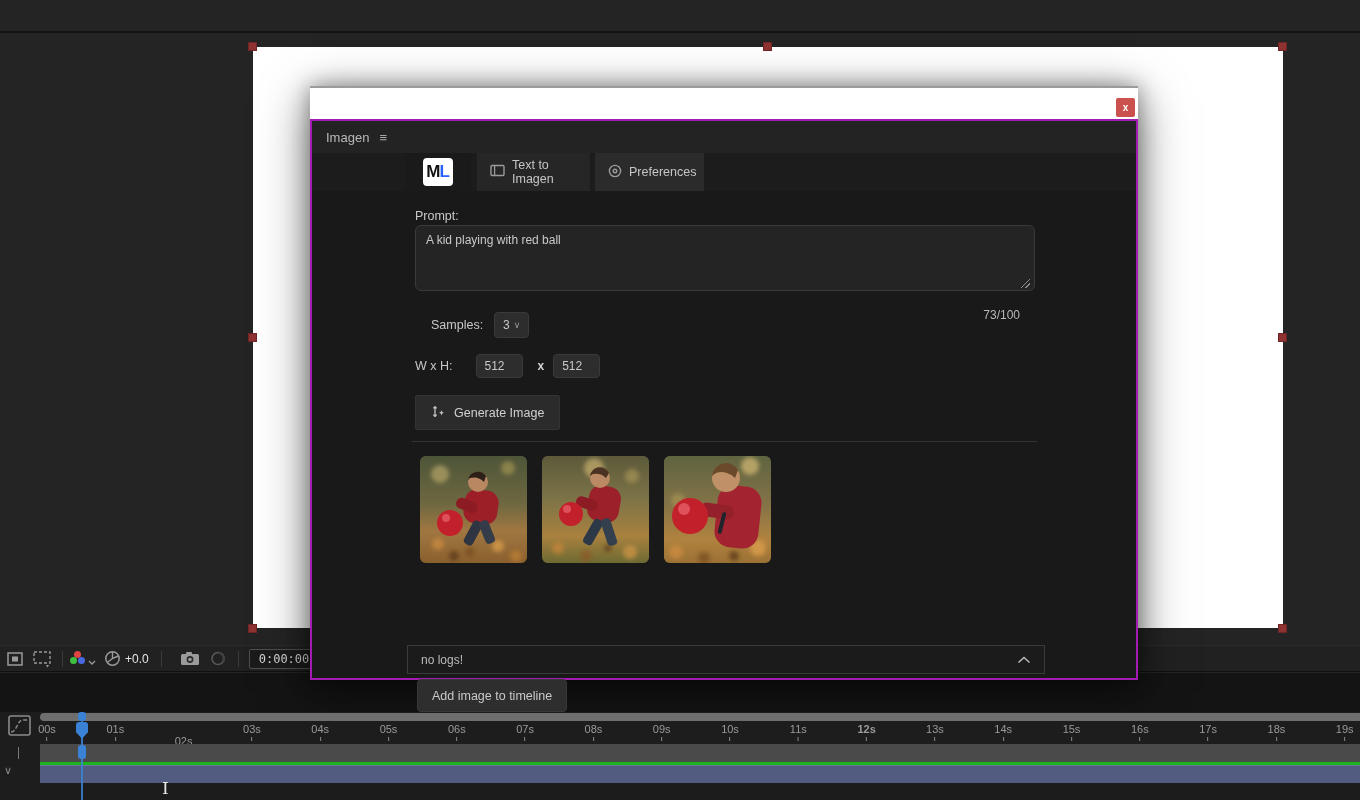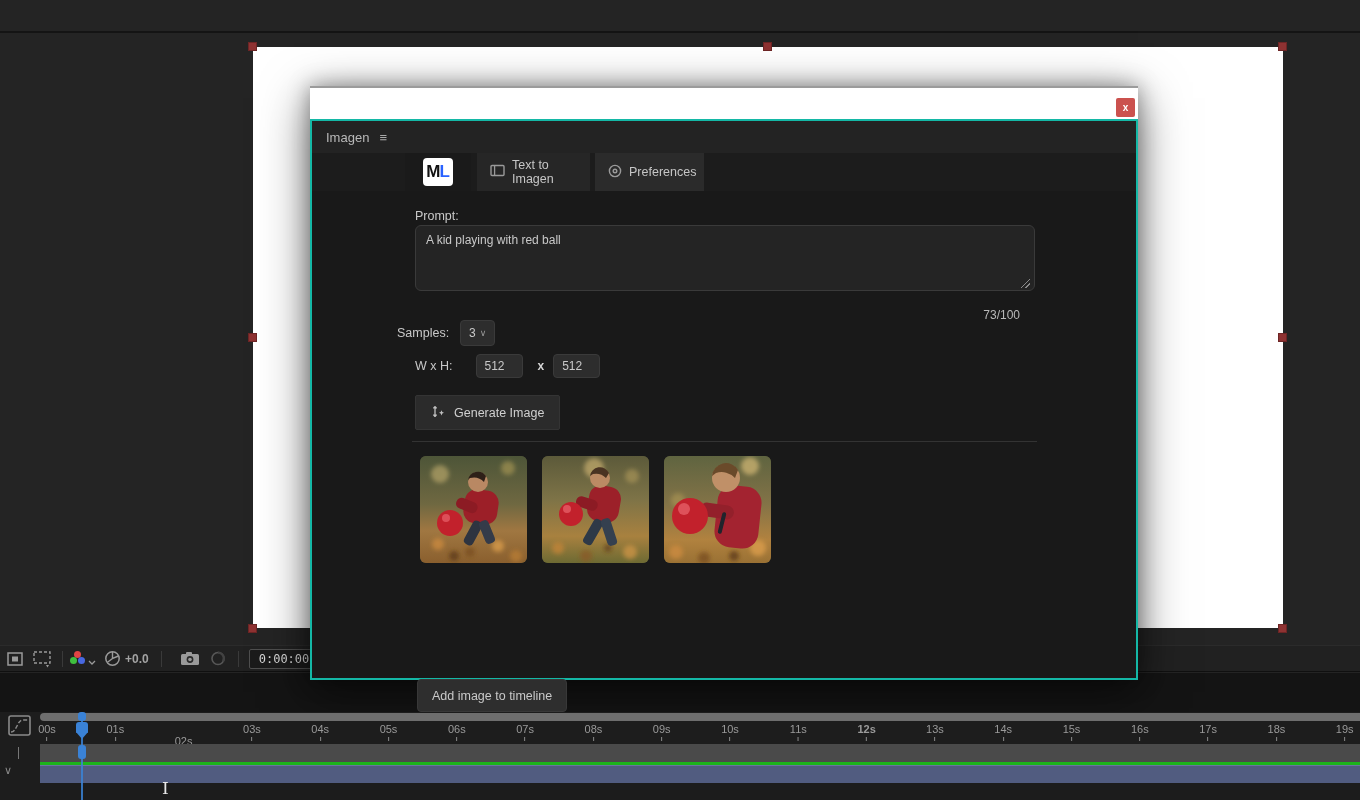--- a/index.html
+++ b/index.html
@@ -12,36 +12,36 @@
   #top-seam { left:0; top:31px; width:1360px; height:2px; background:#141414; }
   #canvas { left:253px; top:47px; width:1030px; height:581px; background:#ffffff; }
   .handle { width:9px; height:9px; background:#8e3232; border:1px solid #6d2525; }
 
   
   #viewer-toolbar { left:0; top:645px; width:1360px; height:27px; background:#212121;
     border-top:1px solid #2b2b2b; border-bottom:1px solid #101010;
     display:flex; align-items:center; color:#9a9a9a; }
   .tb-sep { width:1px; height:16px; background:#3a3a3a; margin:0 6px; }
   .tb-icon { display:flex; align-items:center; justify-content:center; height:22px; }
-  #exposure-value { color:#a3a3a3; font-size:12px; margin-left:4px;font-weight:bold; }
+  #exposure-value { color:#e5e5e5; font-size:12px; margin-left:4px; }
   #timecode-box { border:1px solid #4f4f4f; background:#1b1b1b; color:#d5d5d5;
     font-family:"DejaVu Sans Mono", monospace; font-size:12px; padding:2px 9px; border-radius:2px; }
   .rgb-dots { position:relative; width:18px; height:16px; }
   .rgb-dots i { position:absolute; width:7px; height:7px; border-radius:50%; }
 
   
   #float-window { left:310px; top:86px; width:828px; height:594px;
     box-shadow:0 12px 45px rgba(0,0,0,.55), 0 0 20px rgba(0,0,0,.35); }
   #titlebar { left:0; top:0; width:828px; height:33px; background:#ffffff;
     border-top:2px solid #9b9b9b; }
   #close-btn { right:3px; top:10px; width:19px; height:19px; background:#cb514e;
     color:#ffffff; font-size:10px; font-weight:bold; display:flex; align-items:center;
     justify-content:center; border-radius:2px; cursor:default; }
   #panel { left:0; top:33px; width:828px; height:561px; background:#1b1b1b;
-    border:2px solid #14b8a6; }
+    border:2px solid #a21caf; }
   #panel-header { left:0; top:0; width:824px; height:32px; background:#232323;
     display:flex; align-items:center; color:#b9b9b9; font-size:13px; }
   #panel-title { margin-left:14px; }
   #panel-menu-icon { margin-left:10px; font-size:13px; color:#a9a9a9; }
   #tabbar { left:0; top:32px; width:824px; height:38px; background:#1c1c1c; display:flex; }
   #logo-tab { position:absolute; left:93px; top:0; width:66px; height:38px; background:#1a1a1a;
     display:flex; align-items:center; justify-content:center; }
   #ml-logo { width:30px; height:28px; background:#ffffff; border-radius:4px;
     display:flex; align-items:center; justify-content:center; font-weight:900; font-size:17px; }
   #ml-logo .m { color:#111111; } #ml-logo .l { color:#2962ff; margin-left:-1px; }
@@ -54,21 +54,21 @@
   .field-label { color:#c8c8c8; font-size:12.5px; }
   #prompt-label { left:103px; top:18px; }
   #prompt-box { left:103px; top:34px; width:620px; height:66px; background:#242424;
     border:1px solid #3a3a3a; border-radius:6px; color:#c9c9c9; font-size:12px;
     font-family:"Liberation Sans", sans-serif; padding:7px 10px; resize:none; outline:none; }
   #char-counter { right:116px; top:74px; color:#b9b9b9; font-size:12px;margin-top:43px; }
   #resize-grip { right:106px; top:88px; width:9px; height:9px;
     background:linear-gradient(135deg, transparent 45%, #8a8a8a 45%, #8a8a8a 55%,
       transparent 55%, transparent 70%, #8a8a8a 70%, #8a8a8a 80%, transparent 80%); }
 
-  #samples-row { left:85px; top:121px; display:flex; align-items:center; gap:11px;margin-top:8px; }
+  #samples-row { left:119px; top:121px; display:flex; align-items:center; gap:11px; }
   #samples-select { width:35px; height:26px; background:#2d2d2d; border:1px solid #3a3a3a;
     border-radius:4px; color:#c9c9c9; font-size:12px; display:flex; align-items:center;
     justify-content:center; gap:4px; }
   #samples-select .chev { font-size:9px; color:#9a9a9a; }
 
   #size-row { left:103px; top:163px; display:flex; align-items:center; }
   .size-input { width:47px; height:24px; background:#2d2d2d; border:1px solid #3a3a3a;
     border-radius:4px; color:#c9c9c9; font-size:12px; padding:0 8px; outline:none;
     font-family:"Liberation Sans", sans-serif; }
   #size-x { color:#d5d5d5; font-weight:bold; font-size:12px; margin:0 9px 0 15px; }
@@ -362,20 +362,28 @@
                 <rect x="56" y="56" width="4" height="22" rx="2" fill="#20242c" transform="rotate(14 58 67)"></rect>
               </g>
             </svg>
           </div>
         </div>
 
         <div id="add-btn" class="abs">
           <span>Add image to timeline</span>
         </div>
 
+        <div id="logs-bar" class="abs">
+          <span>no logs!</span>
+          <span>
+            <svg width="14" height="8" viewBox="0 0 14 8">
+                <path d="M1.5 6.5 L7 1.5 L12.5 6.5" fill="none" stroke="#bbbbbb" stroke-width="1.5"></path>
+              </svg>
+          </span>
+        </div>
       </div>
     </div>
   </div>
 
   <div id="timeline" class="abs">
     <div id="tl-gutter" class="abs">
       <span class="abs" style="left:7px;top:1px;">
         <svg width="25" height="25" viewBox="0 0 25 25">
             <rect x="2" y="3" width="21" height="19" rx="2" fill="none" stroke="#8a8a8a" stroke-width="1.6"></rect>
             <path d="M4 19 C 10 19 10 7 16 7 L21 7" fill="none" stroke="#8a8a8a" stroke-width="1.5" stroke-dasharray="4 2"></path>

